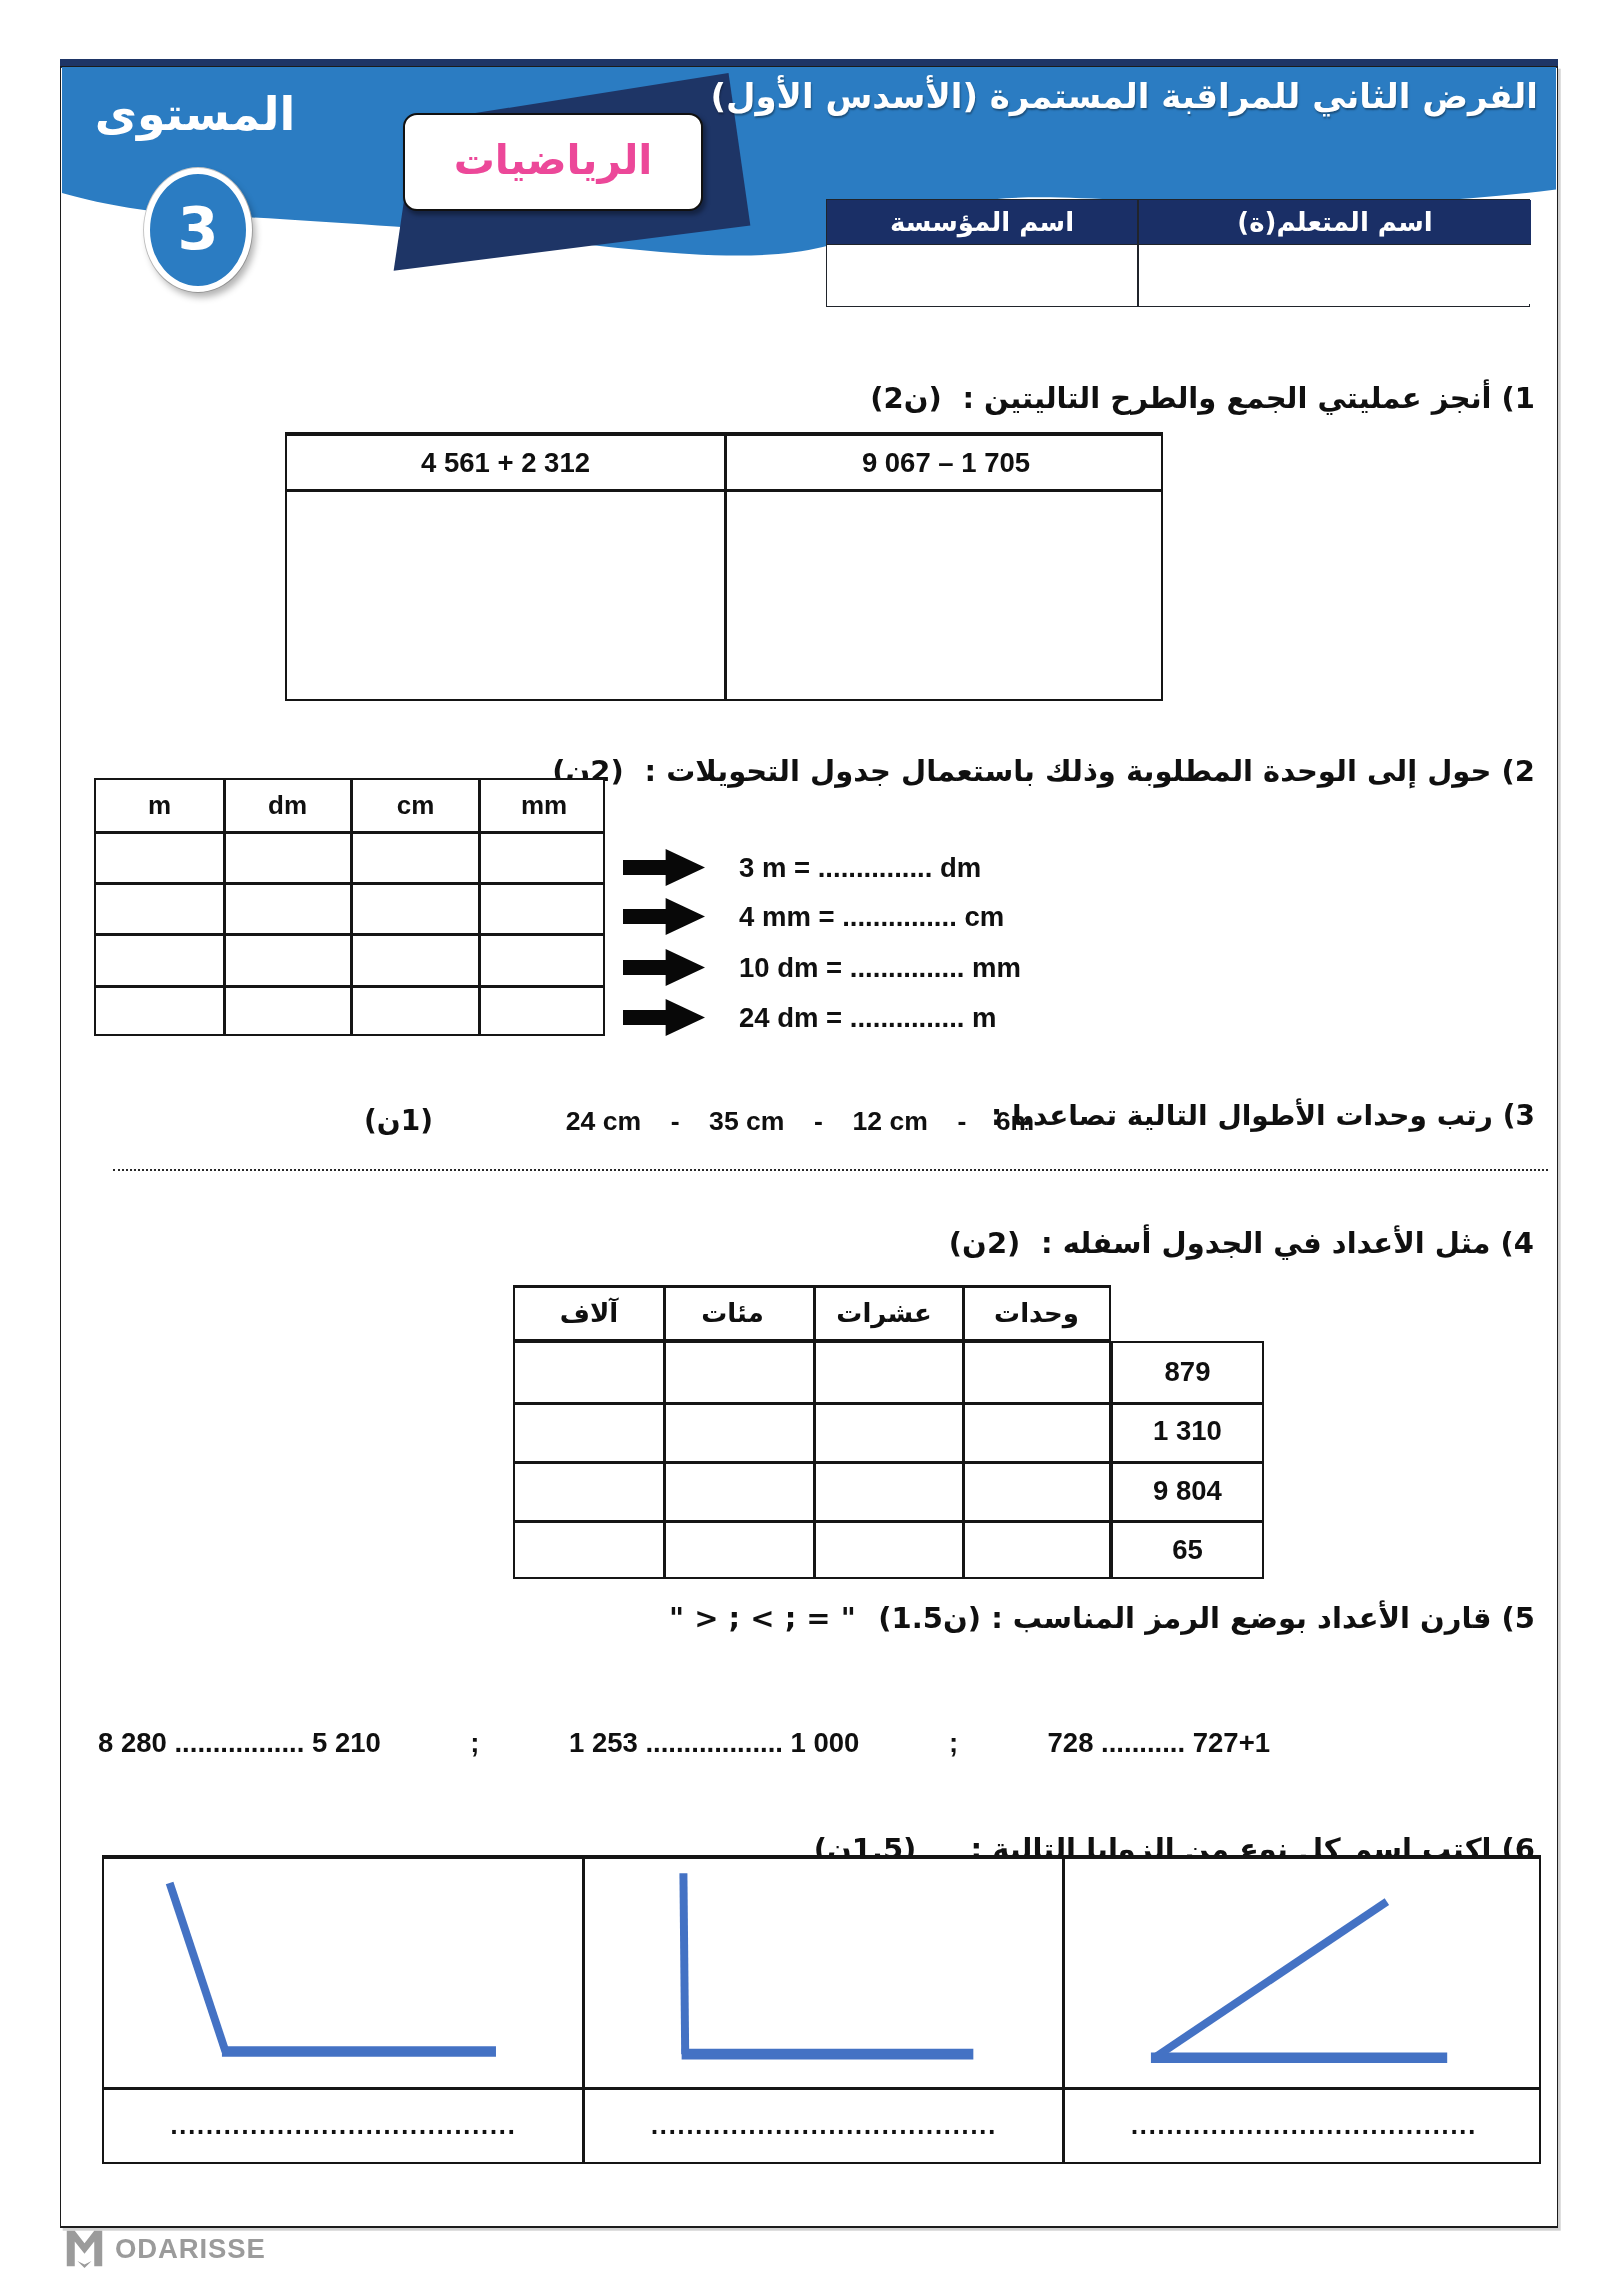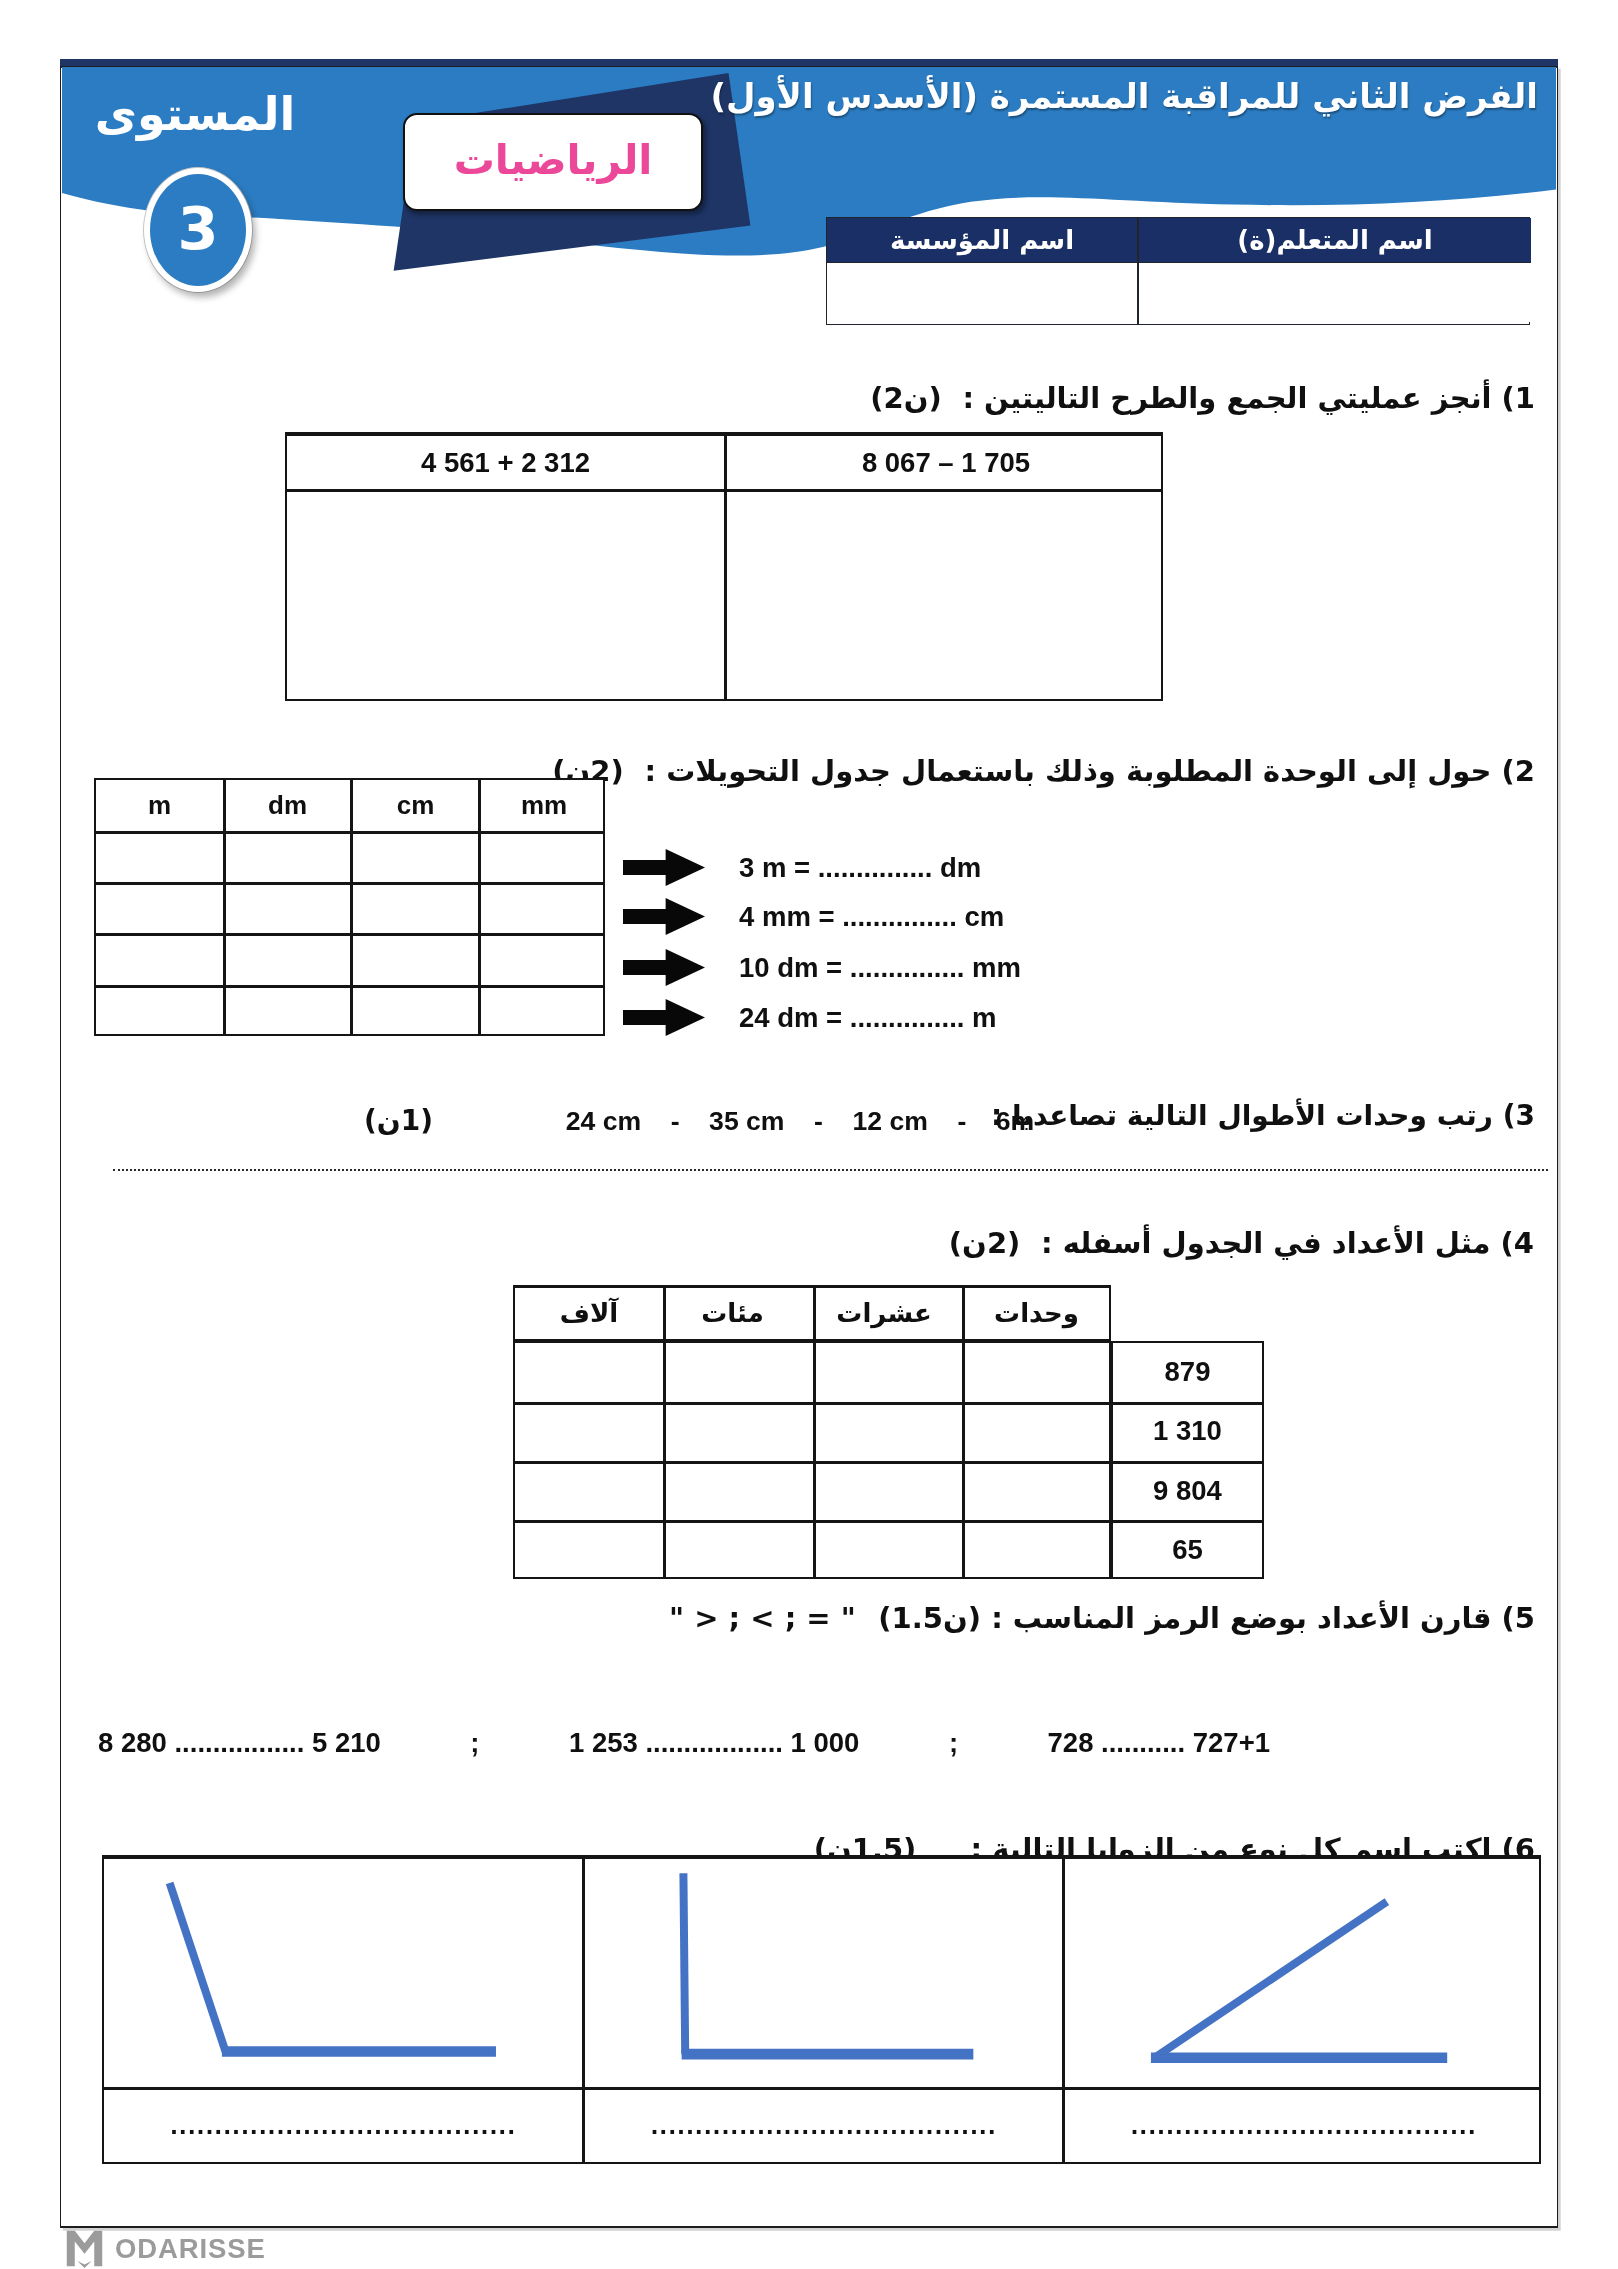--- a/index.html
+++ b/index.html
@@ -32,21 +32,21 @@
                   clip-path:polygon(7% 25%, 93% 1%, 99% 75%, 1% 97%); }
   .subject-box  { left:403px; top:113px; width:300px; height:98px; background:#ffffff;
                   border:2.7px solid #111; border-radius:14px;
                   box-shadow:2.7px 3.5px 4.4px rgba(0,0,0,.35); text-align:center; }
   .subject-box span { display:block; line-height:90px; font-size:41px; font-weight:bold;
                   color:#ec4899; }
   .exam-title   { left:789px; top:76px; width:749px; text-align:right;
                   font-size:34px; color:#ffffff; text-shadow:0.9px 1.8px 1.8px rgba(0,0,0,.35); }
 
   
-  .info-table   { left:826px; top:217px; width:704px; height:108px;
+  .info-table   { left:826px; top:199px; width:704px; height:108px;
                   border:1.8px solid #20242b; }
   .info-head    { position:absolute; top:0; height:44px; background:#1a2f66;
                   color:#ffffff; font-size:26px; font-weight:bold; text-align:center;
                   line-height:44px; }
   .info-body    { position:absolute; top:44px; height:60px; background:#ffffff;
                   border-top:1.8px solid #20242b; }
   .info-vline   { position:absolute; top:0; bottom:0; left:310px; width:1.8px;
                   background:#20242b; }
 
   
@@ -139,21 +139,21 @@
 </div>
 
 <div class="abs q-title ar q1-title">
   <span>1) أنجز عمليتي الجمع والطرح التاليتين :</span>
   <span class="pts ltr">(2ن)</span>
 </div>
 <div class="abs tbl q1-table">
   <div class="vline" style="left:437px;"></div>
   <div class="hline" style="top:53px;"></div>
   <div class="cell num q1-cell" style="left:0; width:437px;">4 561 + 2 312</div>
-  <div class="cell num q1-cell" style="left:440px; width:438px;">8 067 – 1 705</div>
+  <div class="cell num q1-cell" style="left:440px; width:438px;">9 067 – 1 705</div>
   <div class="cell" style="left:0; top:56px; width:437px; height:210px;"></div>
   <div class="cell" style="left:440px; top:56px; width:438px; height:210px;"></div>
 </div>
 
 <div class="abs q-title ar q2-title">
   <span>2) حول إلى الوحدة المطلوبة وذلك باستعمال جدول التحويلات :</span>
   <span class="pts">(2ن)</span>
 </div>
 <div class="abs tbl q2-table">
   <div class="vline" style="left:127px;"></div>

